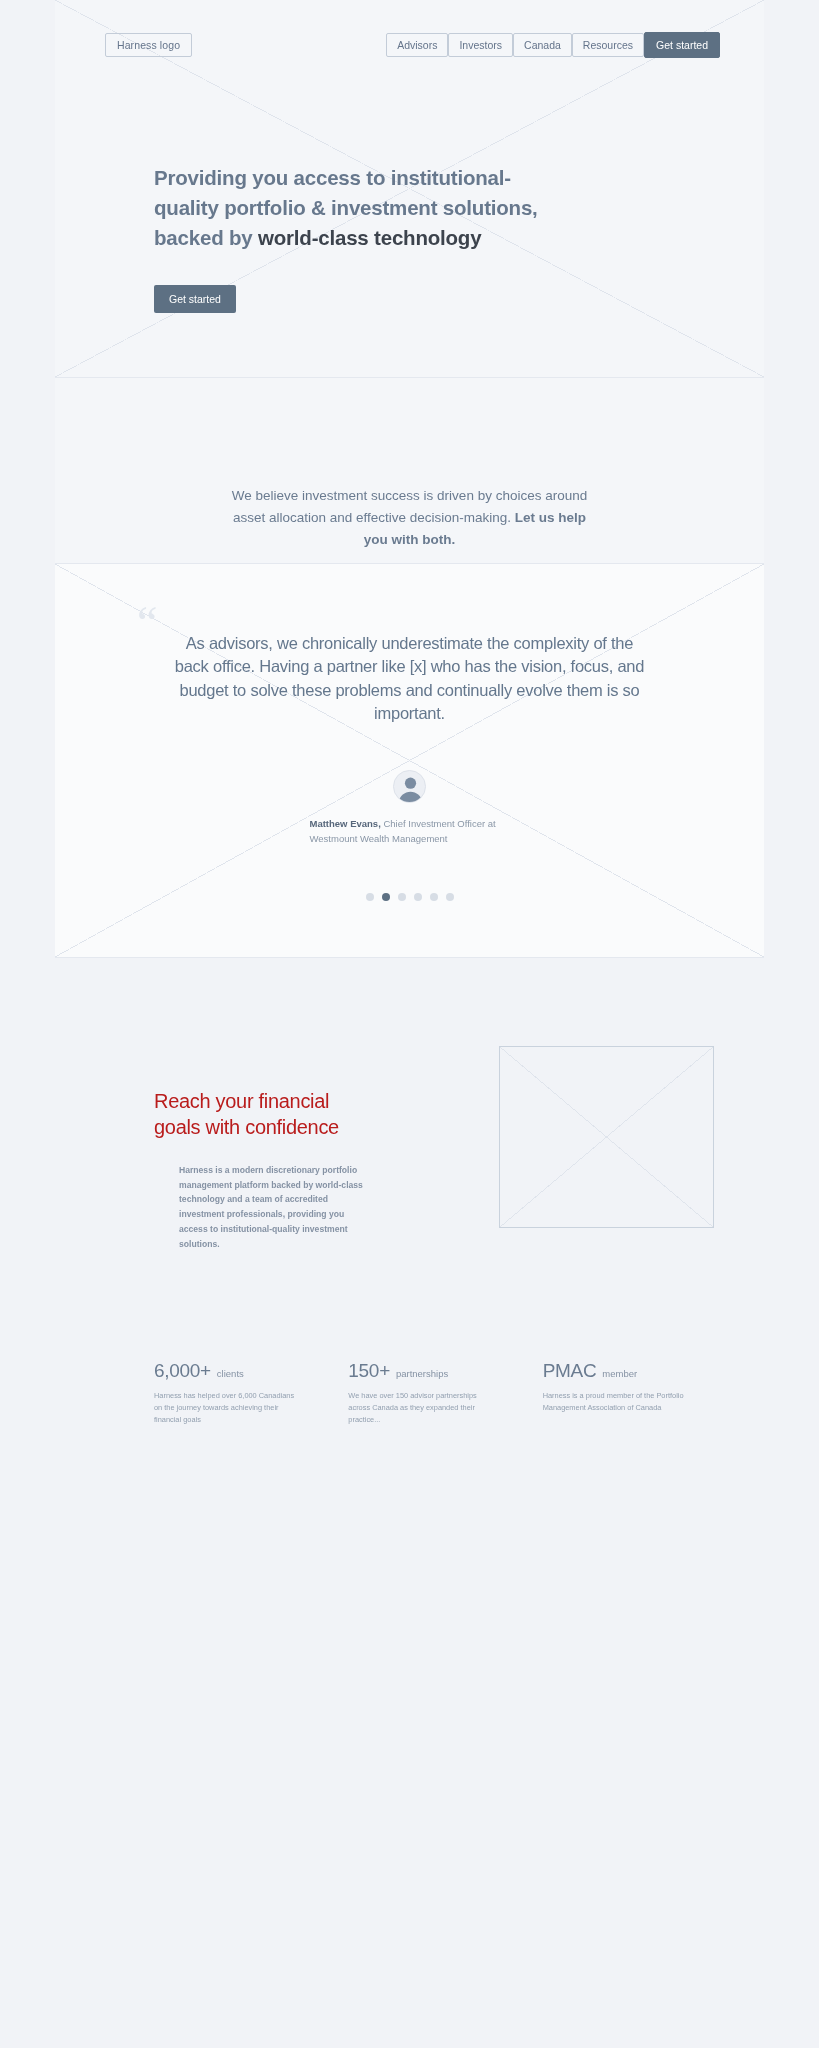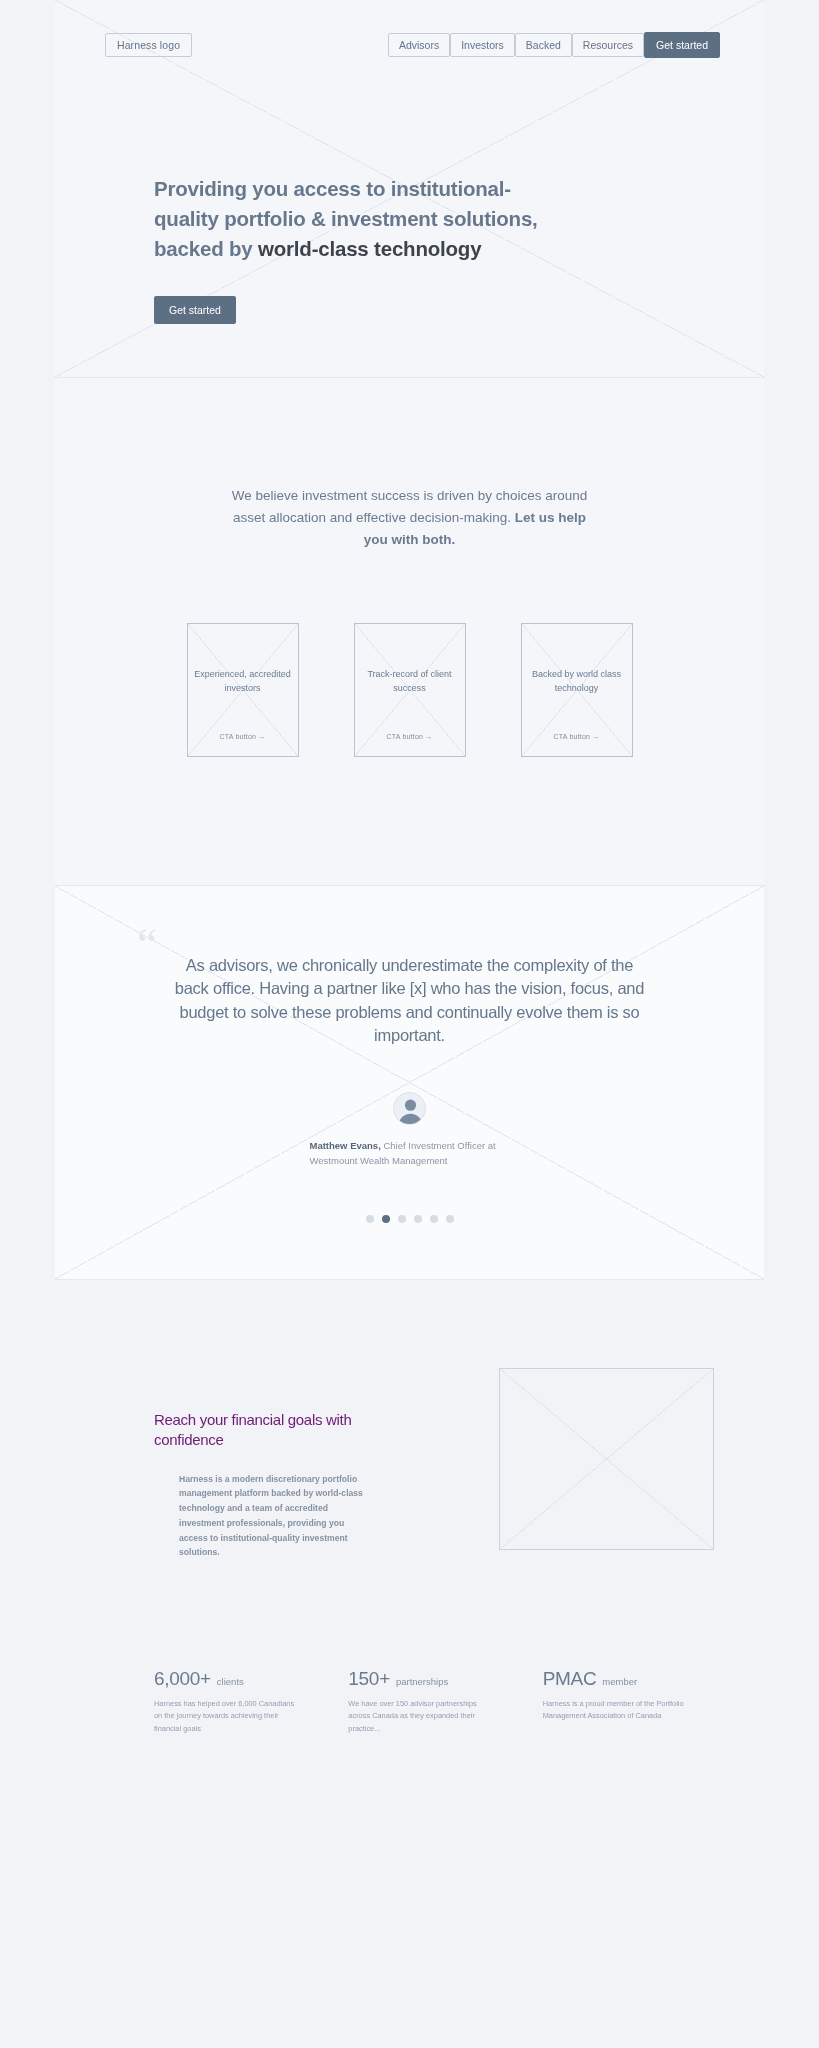--- a/index.html
+++ b/index.html
@@ -53,21 +53,21 @@
     padding:5px 10px; border-radius:2px; cursor:pointer; white-space:nowrap;
   }
   .nav-cta{
     background:#5d7083; border:1px solid #5d7083; color:#fff;
     font-size:10.5px; padding:6px 11px; border-radius:2px;
     cursor:pointer; white-space:nowrap;
   }
   .hero-body{ position:relative; z-index:3; padding:105px 0 0 99px; }
   .hero-h1{
     font-size:20.5px; line-height:1.46; font-weight:700;
-    color:#67788d; letter-spacing:-.2px; max-width:420px;margin-top:11px;
+    color:#67788d; letter-spacing:-.2px; max-width:420px;
   }
   .hero-h1 .dark{ color:#3c434d; }
   .hero-btn{
     margin-top:32px; display:inline-block;
     background:#5d7083; color:#fff; border:none;
     font-size:10.5px; font-weight:400;
     padding:8px 15px; border-radius:2px; cursor:pointer;
   }
 
   
@@ -130,22 +130,22 @@
   .attrib-text b{ color:#57677b; font-weight:700; }
   .dots{ display:flex; gap:8px; justify-content:center; margin-top:46px; position:relative; z-index:3; }
   .dot{ width:8px; height:8px; border-radius:50%; background:#d7dde5; cursor:pointer; }
   .dot.active{ background:#5d7083; }
 
   
   .reach{ background:#f1f3f7; padding:88px 0 0; }
   .reach-row{ display:flex; padding:0 50px 0 99px; gap:60px; }
   .reach-left{ width:210px; padding-top:42px; }
   .reach-h2{
-    font-size:15px; line-height:1.33; font-weight:400;
-    color:#701a75; letter-spacing:-.3px;
+    font-size:20px; line-height:1.33; font-weight:400;
+    color:#b91c1c; letter-spacing:-.3px;
   }
   .reach-p{
     margin-top:22px; font-size:8.6px; line-height:1.72;
     font-weight:700; color:#8592a4; max-width:186px;margin-left:25px;
   }
   .reach-img{
     width:215px; height:182px; border:1px solid #c9d2dd; margin-left:auto;
   }
 
   
@@ -160,49 +160,35 @@
 <body>
 
 <div class="page">
 
   <section class="hero xbox">
     <nav class="nav">
       <div class="logo">Harness logo</div>
       <div class="nav-right">
         <div class="nav-link">Advisors</div>
         <div class="nav-link">Investors</div>
-        <div class="nav-link">Backed</div>
+        <div class="nav-link">Canada</div>
         <div class="nav-link">Resources</div>
         <div class="nav-cta">Get started</div>
       </div>
     </nav>
 
     <div class="hero-body">
       <h1 class="hero-h1"><span>Providing you access to institutional-quality portfolio &amp; investment solutions, backed by </span><span class="dark">world-class technology</span></h1>
       <button class="hero-btn">Get started</button>
     </div>
   </section>
 
   <section class="belief">
     <p class="belief-copy"><span>We believe investment success is driven by choices around asset allocation and effective decision-making. </span><b>Let us help you with both.</b></p>
 
-    <div class="cards">
-      <div class="card xbox">
-        <div class="card-title">Experienced, accredited investors</div>
-        <div class="card-cta">CTA button  →</div>
-      </div>
-      <div class="card xbox">
-        <div class="card-title">Track-record of client success</div>
-        <div class="card-cta">CTA button  →</div>
-      </div>
-      <div class="card xbox">
-        <div class="card-title">Backed by world class technology</div>
-        <div class="card-cta">CTA button  →</div>
-      </div>
-    </div>
   </section>
 
   <section class="testi xbox">
     <div class="quote-mark">“</div>
     <div class="testi-inner">
       <p class="testi-quote">As advisors, we chronically underestimate the complexity of the back office. Having a partner like [x] who has the vision, focus, and budget to solve these problems and continually evolve them is so important.</p>
 
       <div class="attrib">
         <div class="avatar">
           <svg width="33" height="33" viewBox="0 0 33 33" aria-hidden="true">

